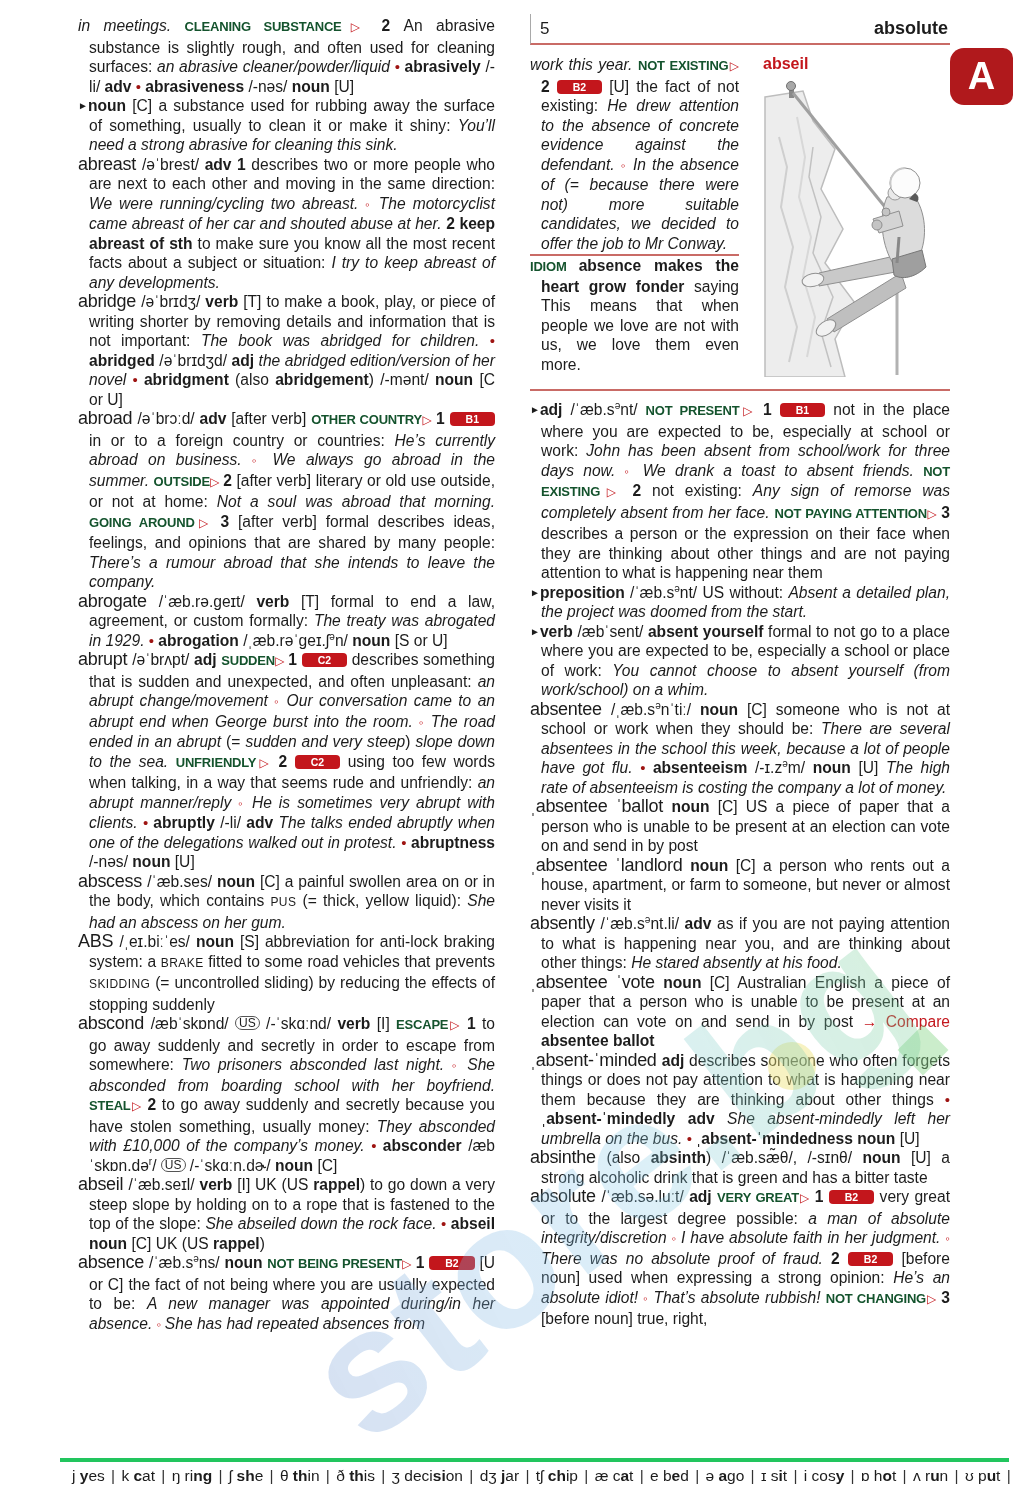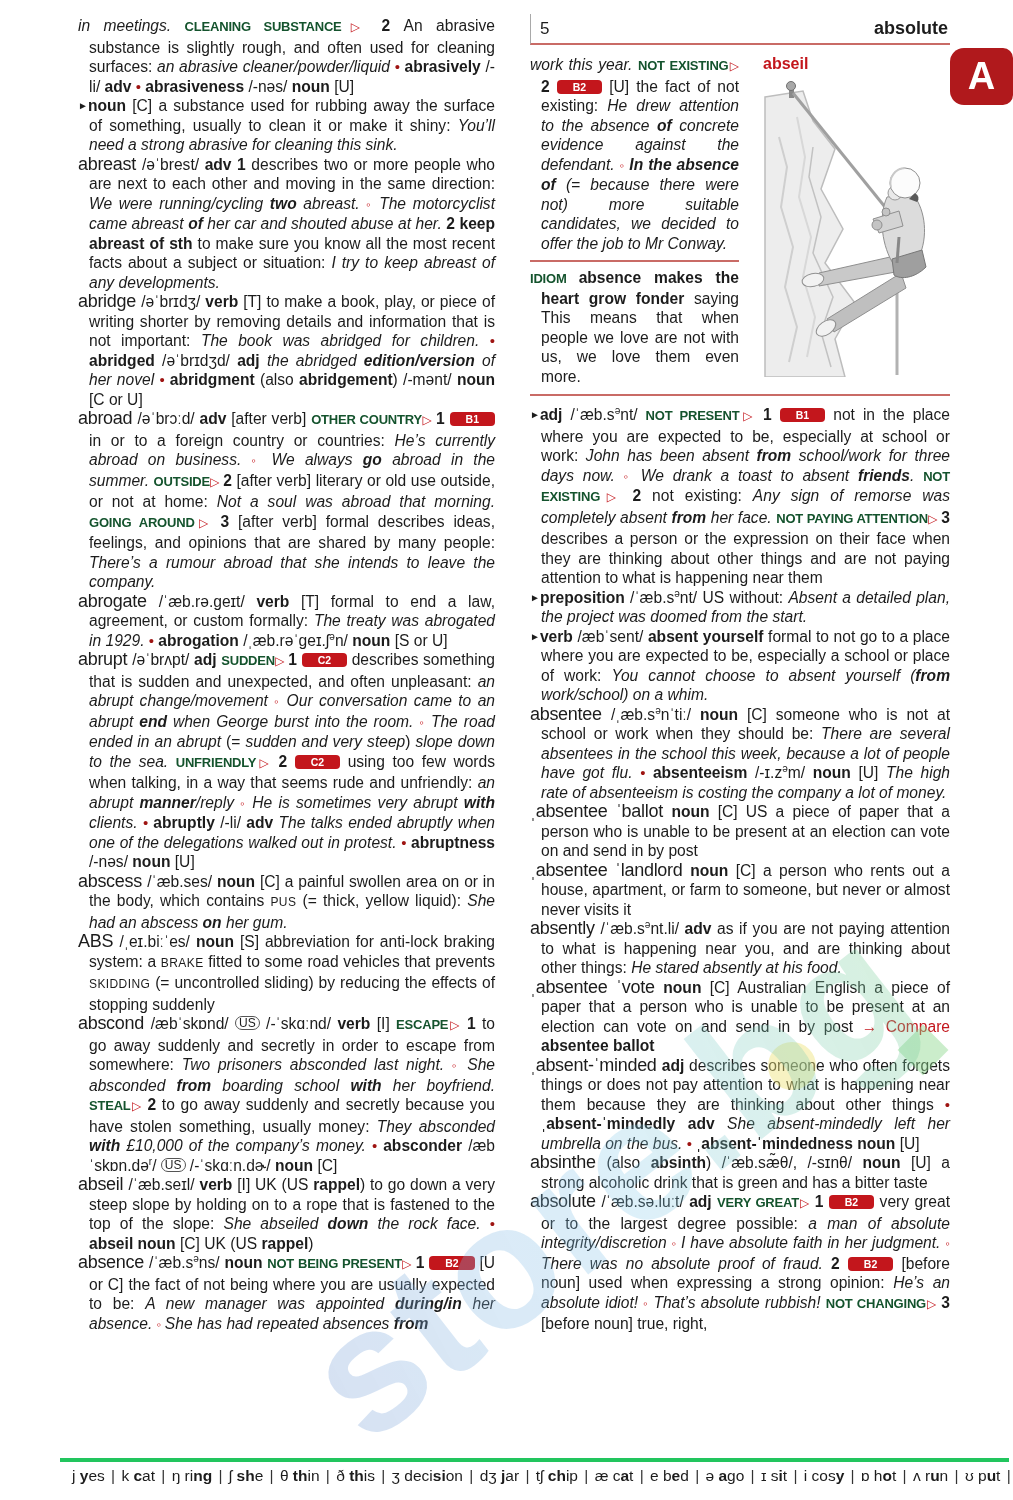--- a/index.html
+++ b/index.html
@@ -13,21 +13,21 @@
   .col-left{position:absolute; left:78px; top:16px; width:417px;}
   .col-right{position:absolute; left:530px; top:14px; width:420px;}
   .entry{
     margin:0; text-align:justify; font-size:15.6px; line-height:19.5px;
     padding-left:11px; text-indent:-11px;
   }
   
   .rn-hw{font-weight:normal; font-size:18px; letter-spacing:-0.3px;}
   .rn-b{font-weight:bold;}
   .rn-i{font-style:italic;}
-  .rn-bi{font-weight:bold; font-style:italic;}
+  .rn-bi{font-weight:normal; font-style:italic;}
   .rn-r{color:#14532d; font-weight:bold; font-size:13px; letter-spacing:-0.2px;}
   .rn-tri{color:#c3161c; font-size:12px;}
   .rn-n{font-weight:bold;}
   .rn-bdg{
     display:inline-block; background:#c3161c; color:#fff; font-weight:bold;
     font-size:10.5px; line-height:14px; border-radius:4px; padding:0 16px;
     vertical-align:1px; text-indent:0;
   }
   .rn-sep{color:#c3161c; font-size:13px;}
   .rn-bul{color:#9e1412; font-size:15px;}
@@ -43,21 +43,21 @@
   .rc-header{
     display:flex; justify-content:space-between; align-items:flex-end;
     border-bottom:2px solid #c96b66; border-left:1px solid #a9a9a9;
     padding:4px 2px 4px 9px; margin-bottom:10px;
   }
   .rc-header .pageno{font-size:17px;}
   .rc-header .guide{font-weight:bold; font-size:18px;}
   
   .rc-top{display:flex; border-bottom:2px solid #c96b66; padding-bottom:8px;}
   .rc-top-text{width:209px; flex:none;}
-  .idiom{border-top:2px solid #c96b66; margin-top:7px; padding-top:6px;}
+  .idiom{border-top:2px solid #c96b66; margin-top:1px; }
   .figure{flex:1; padding-left:10px;}
   .fig-caption{color:#c3161c; font-weight:bold; font-size:16px; margin:0 0 4px 14px;}
   .rc-entries{margin-top:9px;}
   
   .corner-tab{
     position:absolute; left:950px; top:48px; width:63px; height:57px;
     background:#b0191c; border-radius:14px 10px 10px 14px;
     display:flex; align-items:center; justify-content:center;
     color:#fff; font-weight:bold; font-size:38px;
   }

